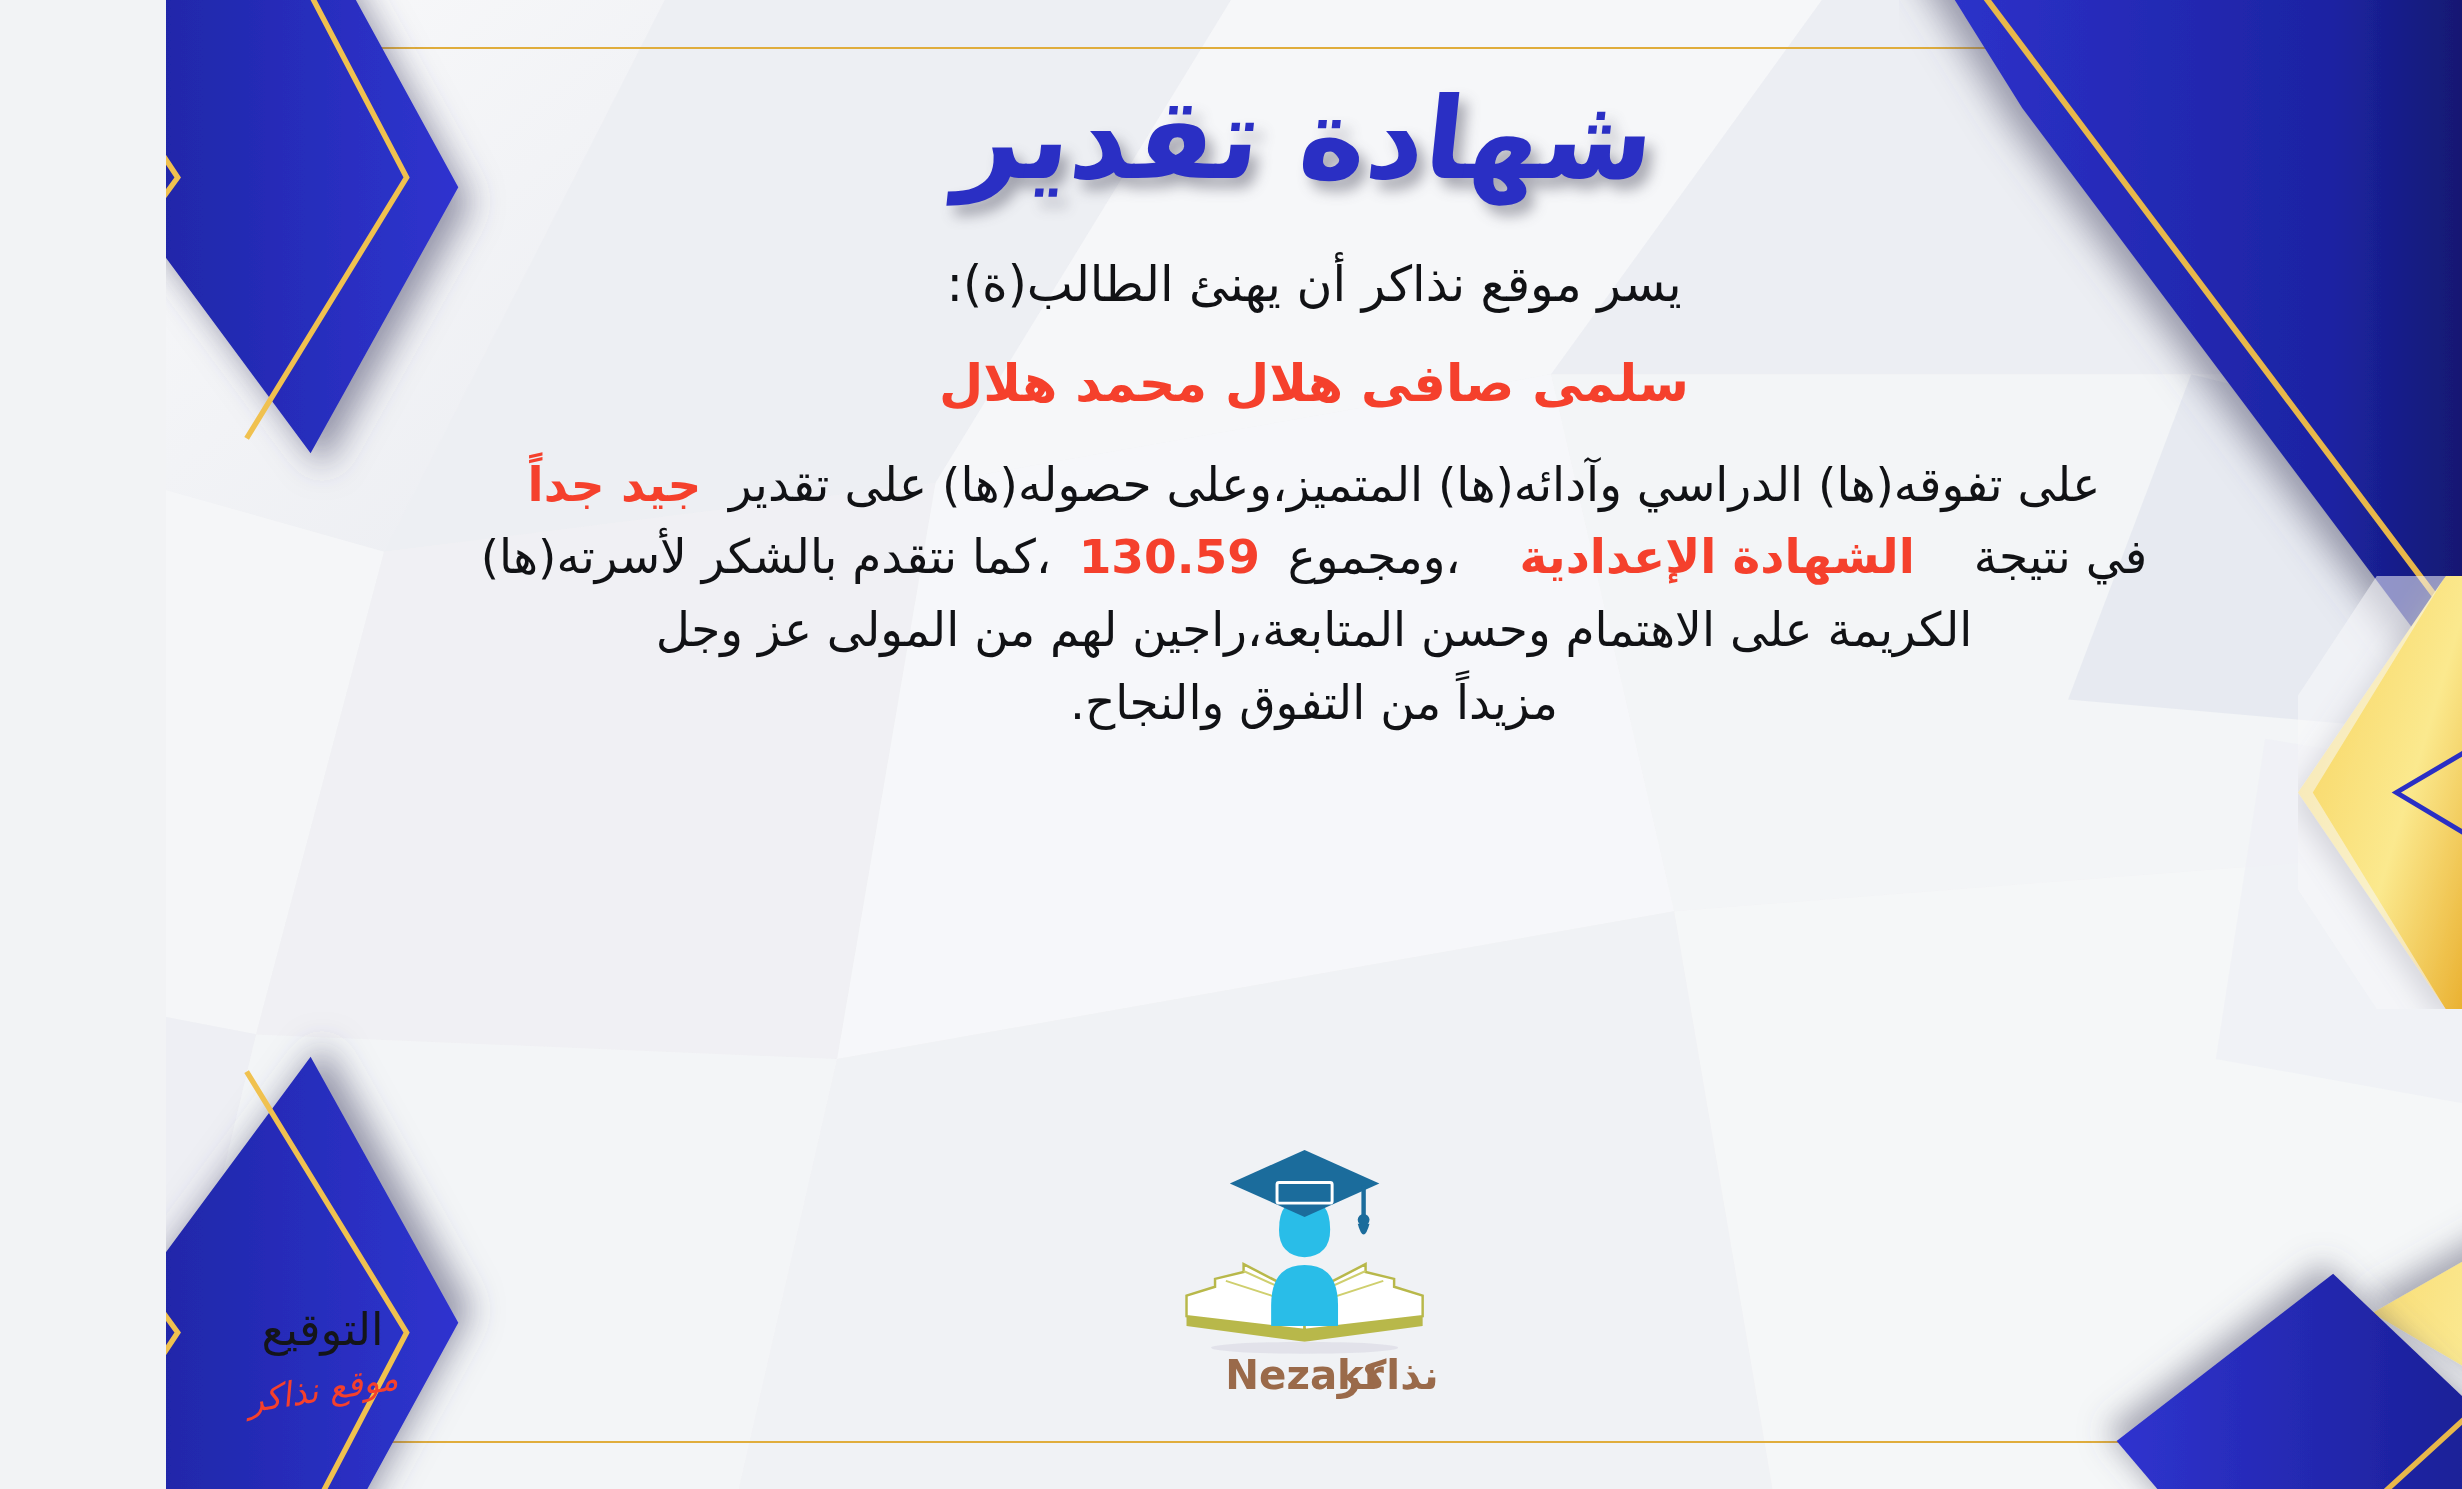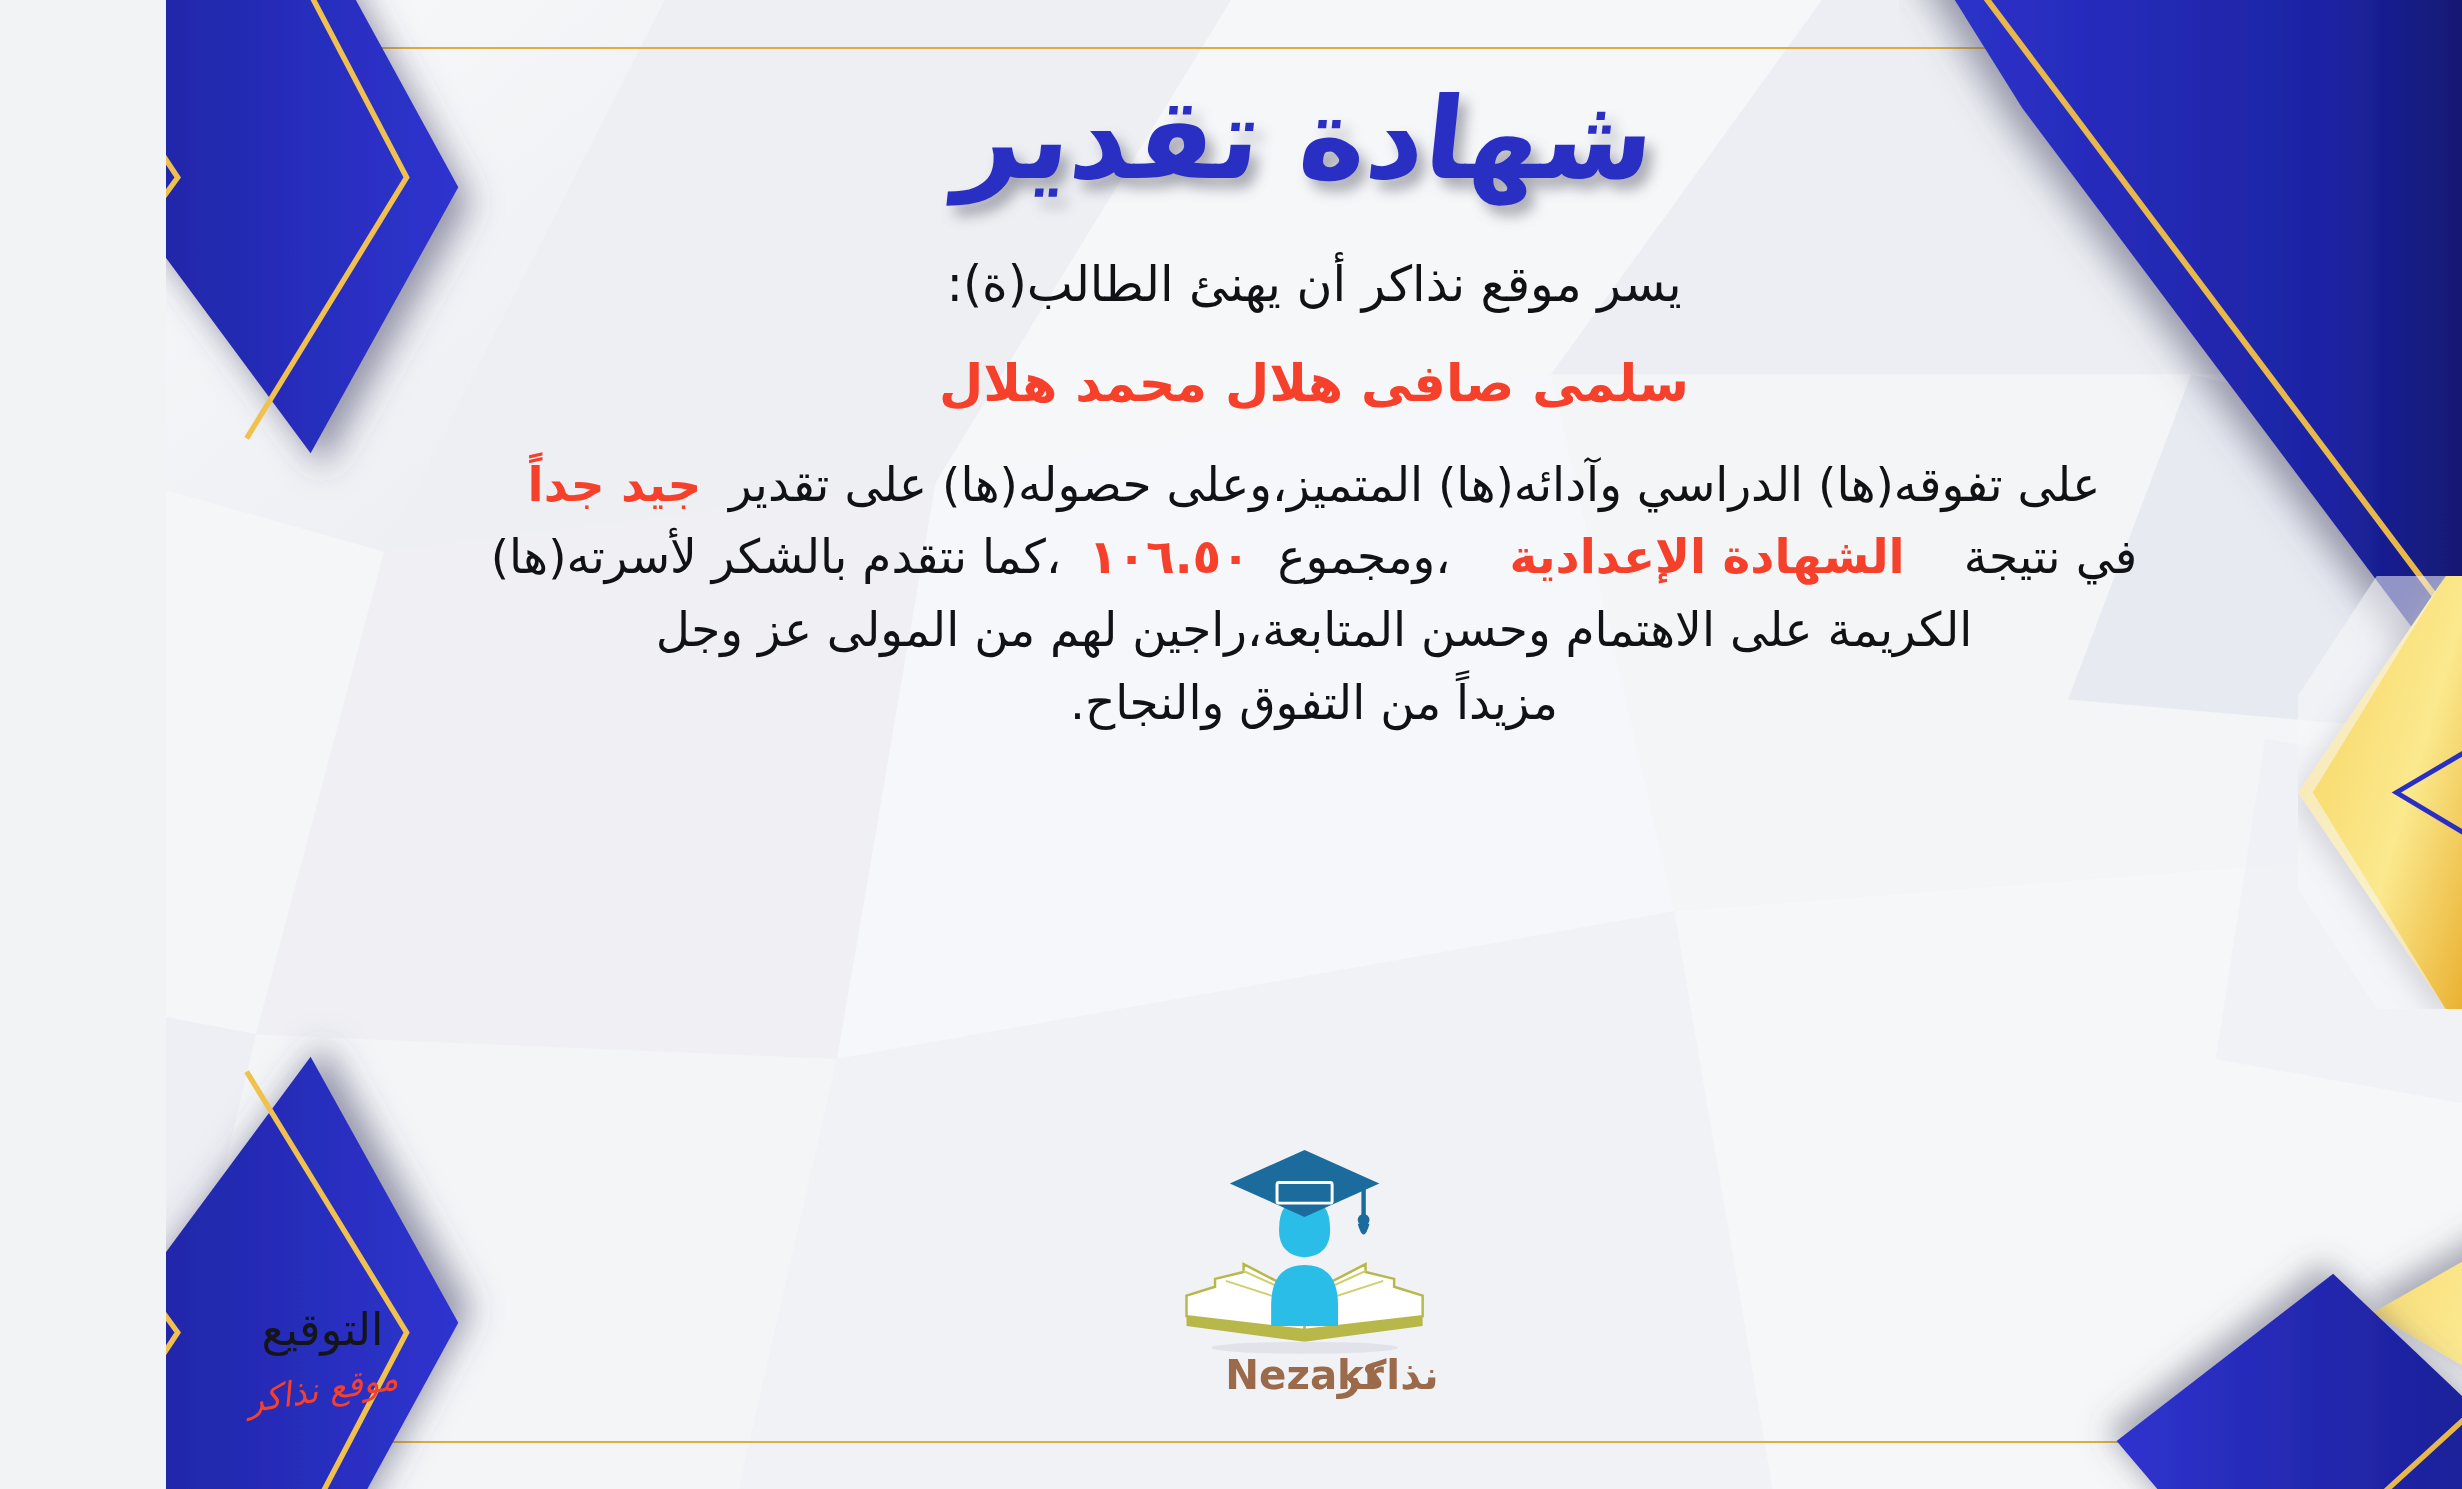--- a/index.html
+++ b/index.html
@@ -245,21 +245,21 @@
 
       <div class="line name-line">سلمى صافى هلال محمد هلال</div>
 
       <div class="para">
 
         <div class="line">
           <span>على تفوقه(ها) الدراسي وآدائه(ها) المتميز،وعلى حصوله(ها) على تقدير</span><span class="sp-sm"></span><span class="red">جيد جداً</span>
         </div>
 
         <div class="line">
-          <span>في نتيجة</span><span class="sp"></span><span class="red">الشهادة الإعدادية</span><span class="sp"></span><span>،ومجموع</span><span class="sp-sm"></span><span class="red">١٠٦.٥٠</span><span class="sp-sm"></span><span>،كما نتقدم بالشكر لأسرته(ها)</span>
+          <span>في نتيجة</span><span class="sp"></span><span class="red">الشهادة الإعدادية</span><span class="sp"></span><span>،ومجموع</span><span class="sp-sm"></span><span class="red">130.59</span><span class="sp-sm"></span><span>،كما نتقدم بالشكر لأسرته(ها)</span>
         </div>
 
         <div class="line">الكريمة على الاهتمام وحسن المتابعة،راجين لهم من المولى عز وجل</div>
 
         <div class="line">مزيداً من التفوق والنجاح.</div>
       </div>
     </div>
 
     <div class="footer">
 

